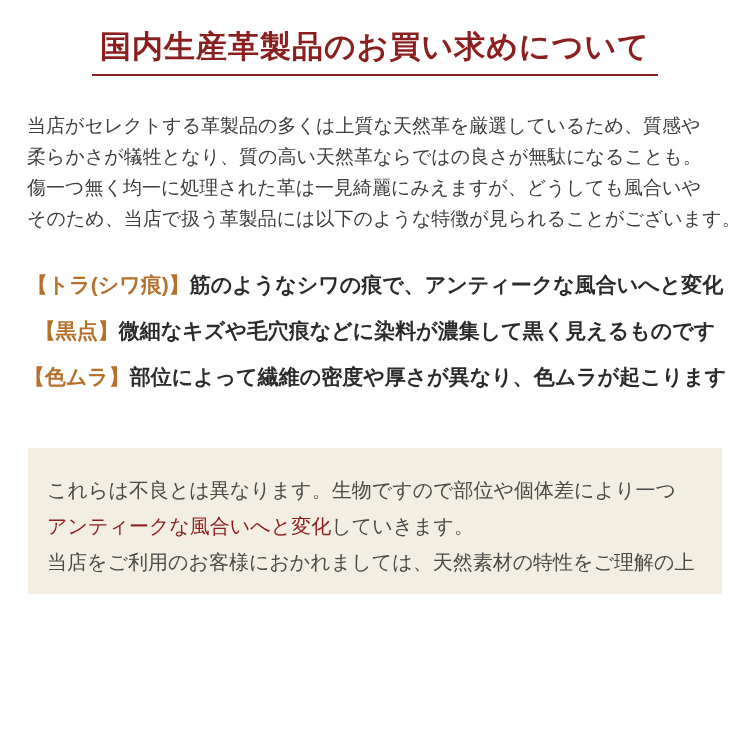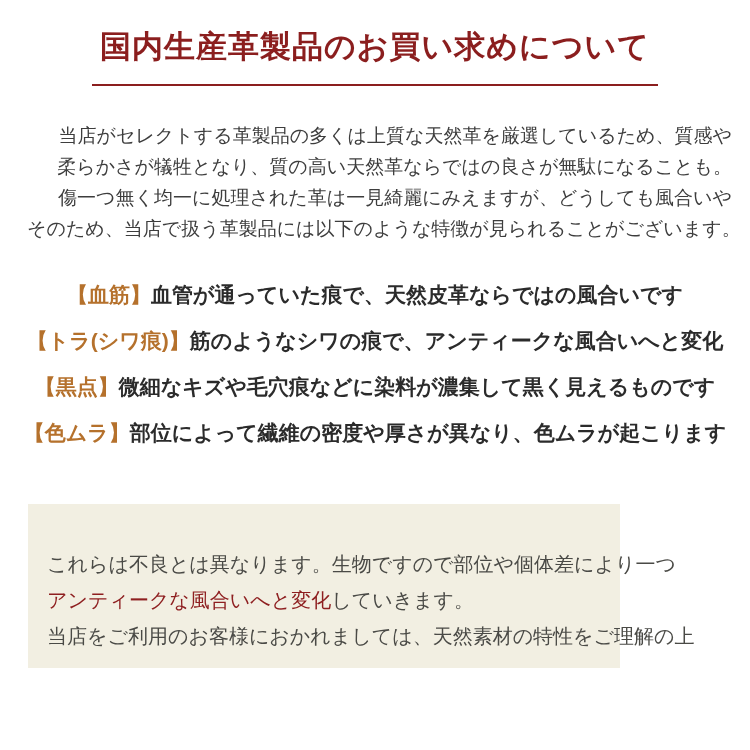--- a/index.html
+++ b/index.html
@@ -10,45 +10,45 @@
     overflow:hidden;
   }
   .title-wrap { text-align:center; margin-top:26px; }
   .page-title {
     display:inline-block;
     font-size:31px;
     font-weight:600;
     letter-spacing:1px;
     color:#8b1e1e;
     border-bottom:2px solid #8b1e1e;
-    padding:0 8px 16px 8px;
+    padding:0 8px 6px 8px;
   }
   .intro {
     margin:34px 18px 0 27px;
     font-size:19px;
     line-height:31px;
     color:#3d3d3d;
   }
-  .intro-line { white-space:nowrap;text-align:right; }
+  .intro-line { white-space:nowrap; }
   .features {
     margin-top:36px;
     text-align:center;
     font-family:"Liberation Sans", sans-serif;
     font-weight:bold;
     font-size:21px;
     line-height:30px;
     color:#2b2b2b;
   }
   .feature-item { margin-bottom:16px; white-space:nowrap; }
   .feature-term { color:#b5712c; }
   .note-box {
     margin:56px auto 0 28px;
-    width:592px;
+    width:694px;
     background:#f2efe2;
-    padding:42px 20px 14px 19px;
+    padding:24px 20px 14px 19px;
     font-size:20px;
     line-height:36px;
     color:#4a4a46;
   }
   .note-line { white-space:nowrap; }
   .em-red { color:#8e1f20; }
 </style>
 </head>
 <body>
 
@@ -57,23 +57,20 @@
 </div>
 
 <div class="intro">
   <div class="intro-line">当店がセレクトする革製品の多くは上質な天然革を厳選しているため、質感や</div>
   <div class="intro-line">柔らかさが犠牲となり、質の高い天然革ならではの良さが無駄になることも。</div>
   <div class="intro-line">傷一つ無く均一に処理された革は一見綺麗にみえますが、どうしても風合いや</div>
   <div class="intro-line">そのため、当店で扱う革製品には以下のような特徴が見られることがございます。</div>
 </div>
 
 <div class="features">
-  <div class="feature-item">
-    <span class="feature-term">【血筋】</span><span class="feature-desc">血管が通っていた痕で、天然皮革ならではの風合いです</span>
-  </div>
   <div class="feature-item">
     <span class="feature-term">【トラ(シワ痕)】</span><span class="feature-desc">筋のようなシワの痕で、アンティークな風合いへと変化</span>
   </div>
   <div class="feature-item">
     <span class="feature-term">【黒点】</span><span class="feature-desc">微細なキズや毛穴痕などに染料が濃集して黒く見えるものです</span>
   </div>
   <div class="feature-item">
     <span class="feature-term">【色ムラ】</span><span class="feature-desc">部位によって繊維の密度や厚さが異なり、色ムラが起こります</span>
   </div>
 </div>

